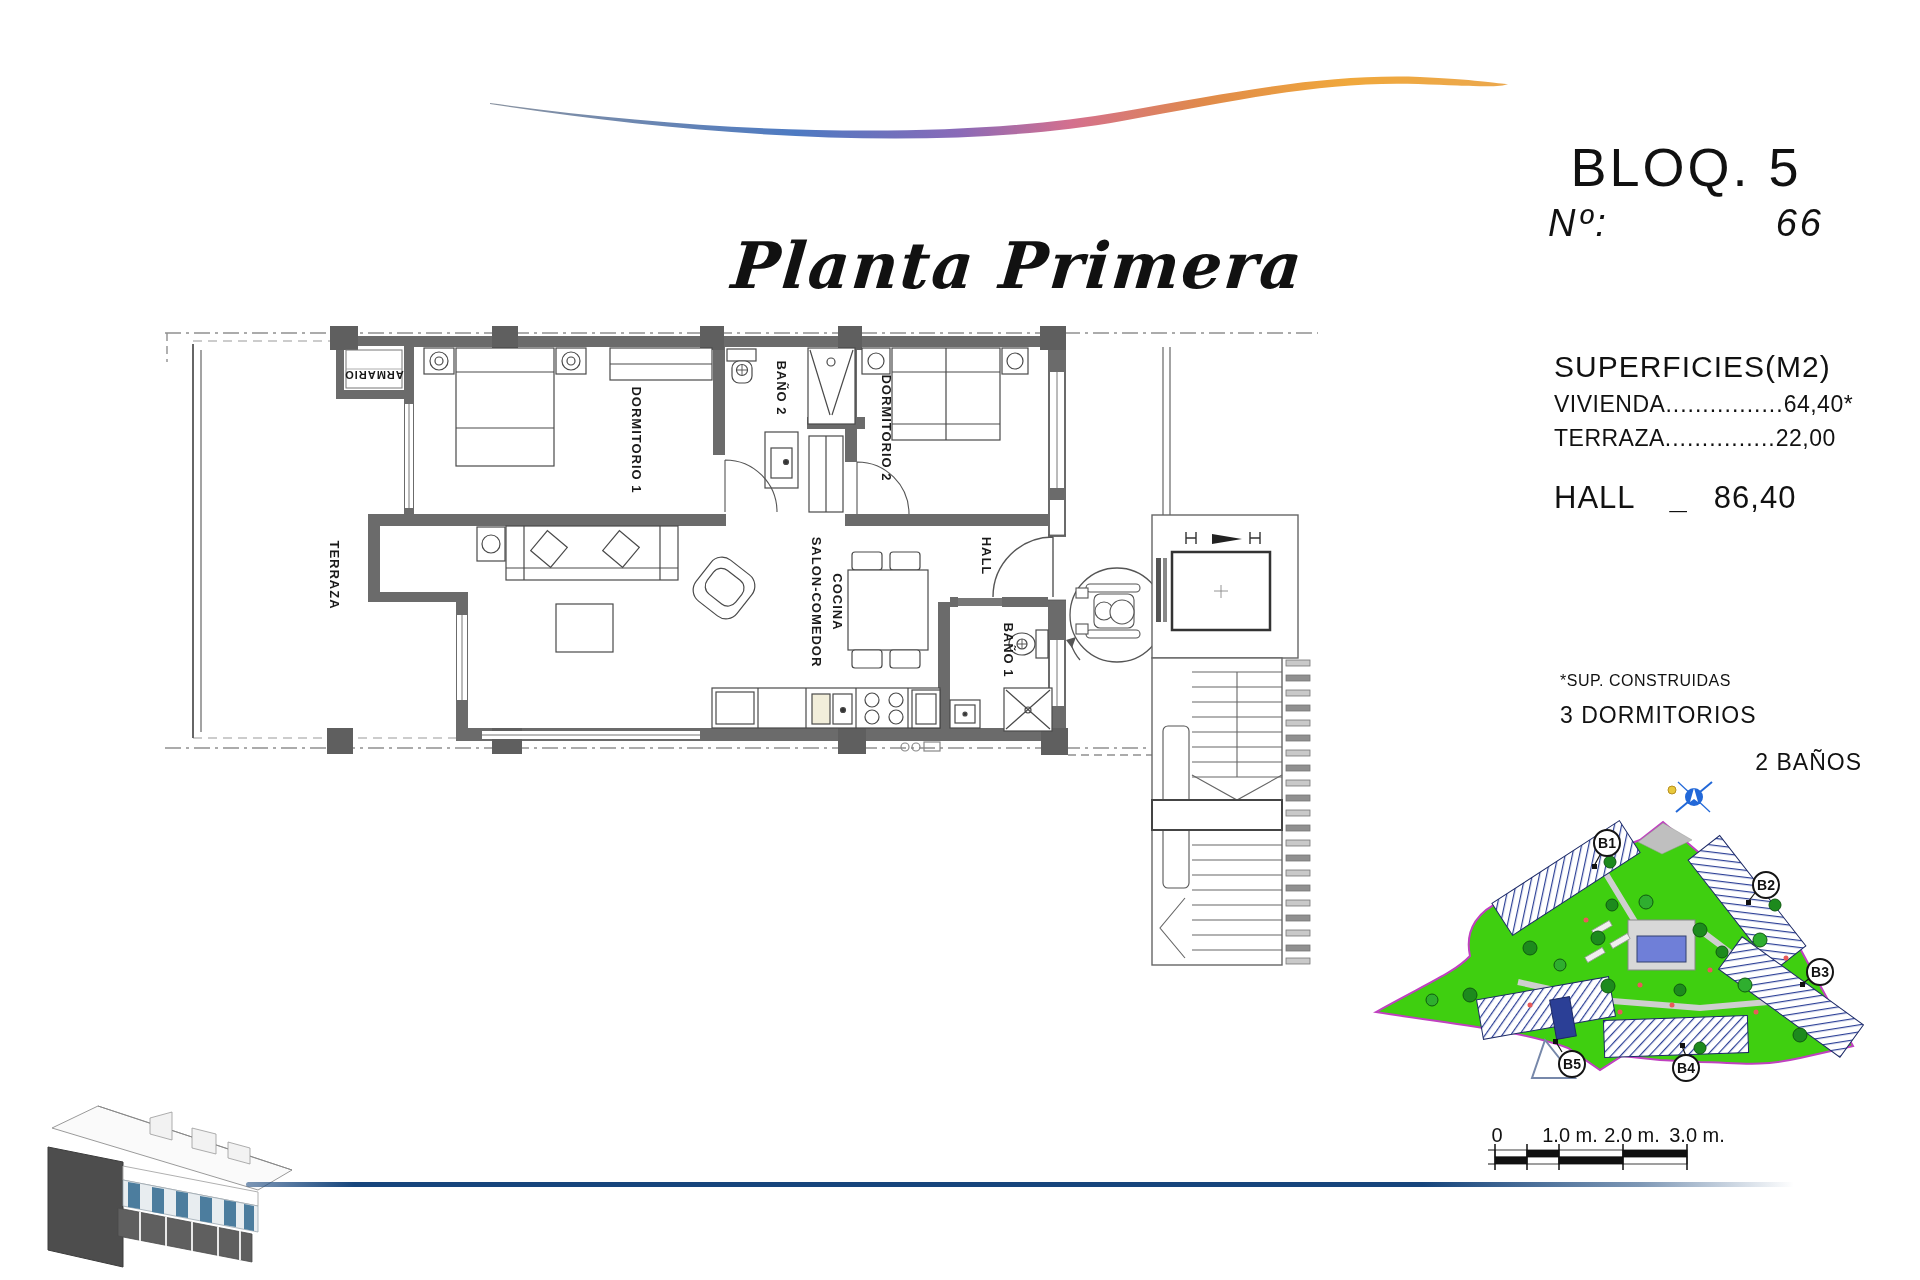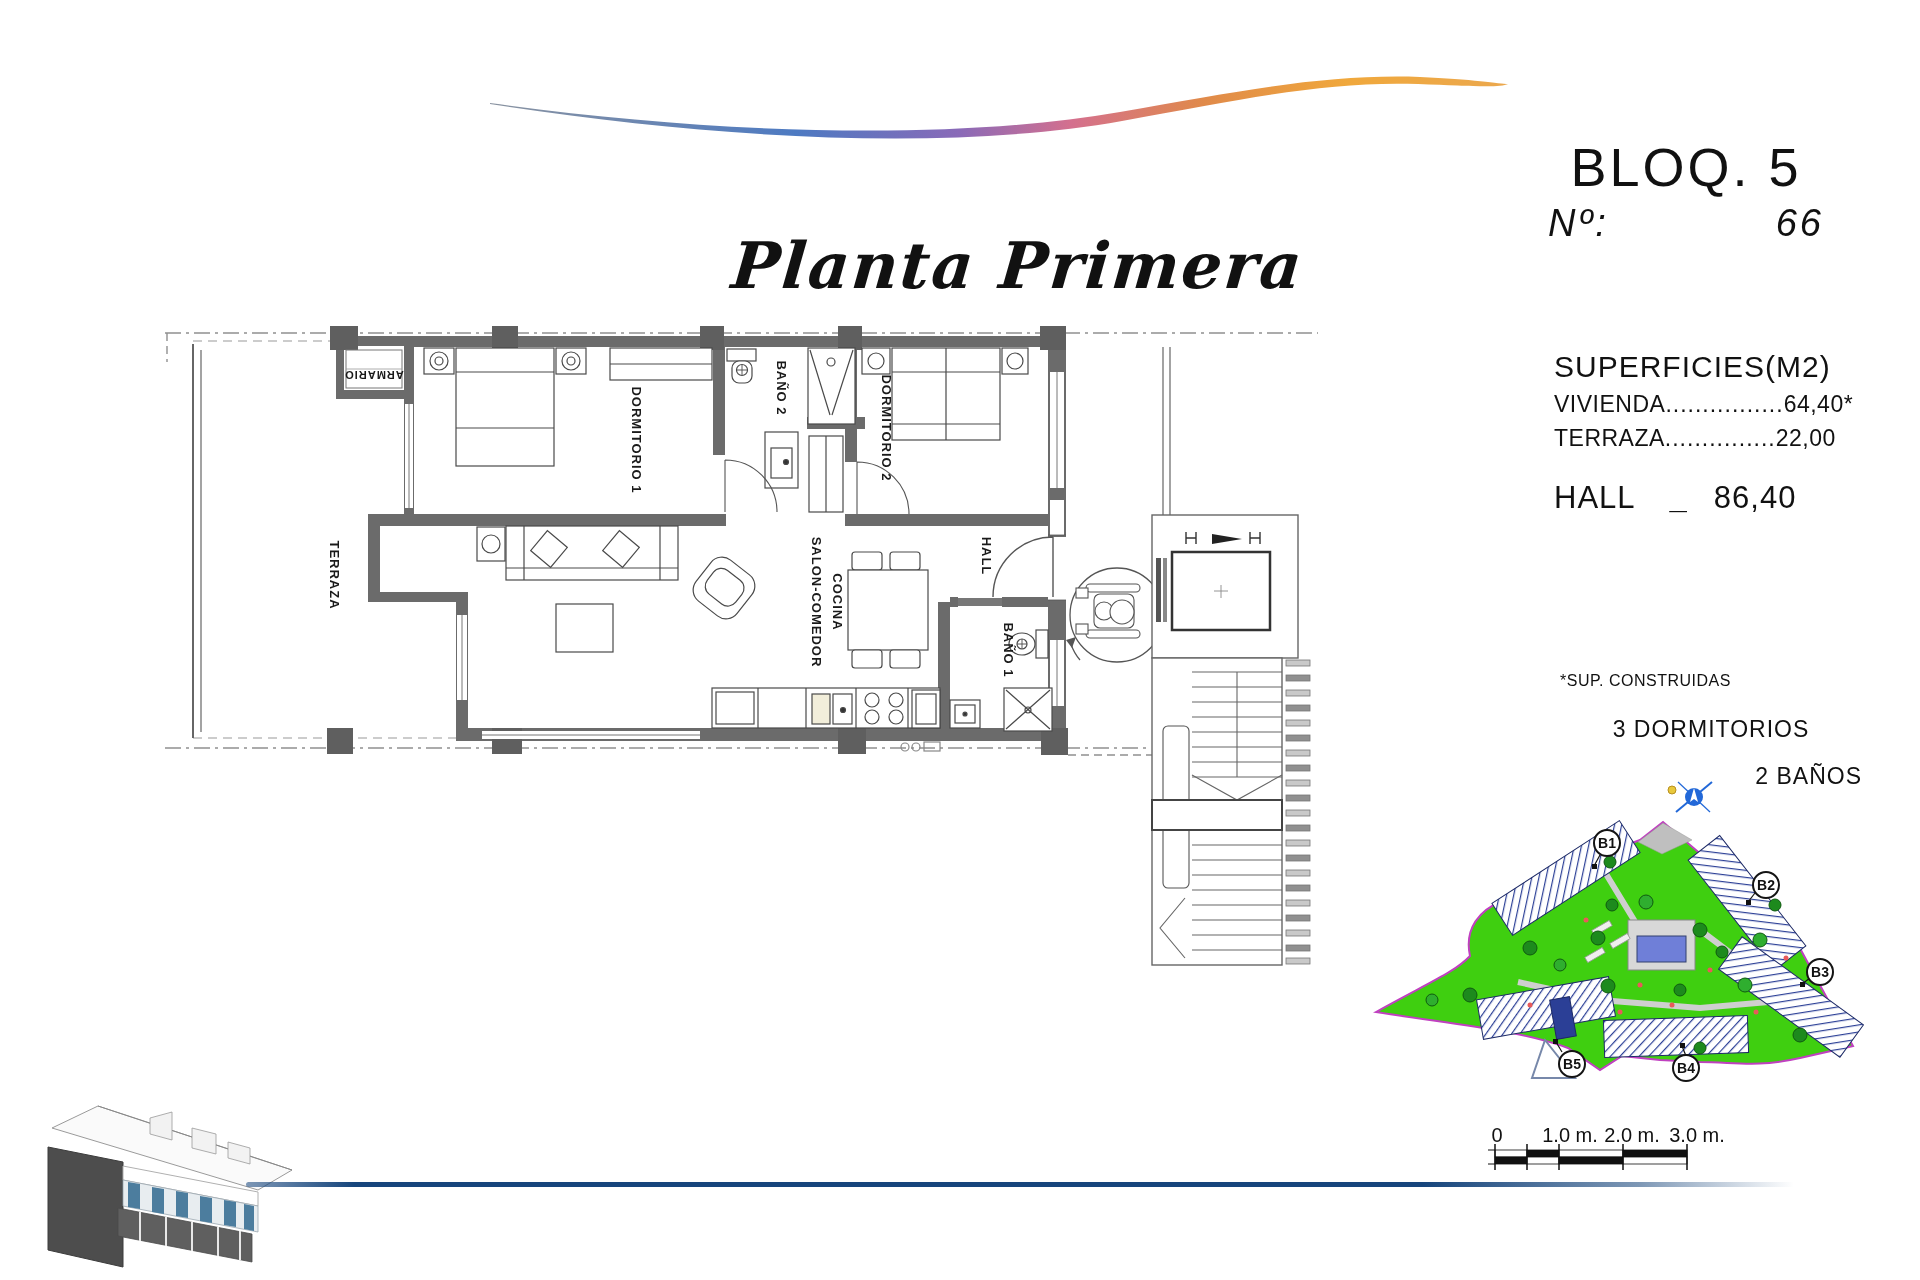--- a/index.html
+++ b/index.html
@@ -12,21 +12,21 @@
   .blockinfo .row1{font-size:54px;line-height:1.0;white-space:nowrap;text-align:center;}
   .blockinfo .row2{display:flex;justify-content:space-between;font-size:38px;margin-top:8px;font-style:italic;}
   .surfaces{left:1554px;top:350px;width:290px;}
   .surfaces .heading{font-size:30px;letter-spacing:1px;white-space:nowrap;}
   .surfaces .srow{font-size:23px;margin-top:7px;white-space:nowrap;letter-spacing:0.5px;}
   .surfaces .srow .dots{letter-spacing:1px;}
   .surfaces .trow{margin-top:28px;font-size:31px;display:flex;align-items:baseline;letter-spacing:1px;}
   .surfaces .trow .sep{margin:0 26px 0 34px;font-weight:bold;}
   .notes{left:1560px;top:672px;width:302px;}
   .notes .footnote{font-size:16px;letter-spacing:0.5px;}
-  .notes .n1{font-size:23px;text-align:center;margin-top:26px;letter-spacing:1px;}
+  .notes .n1{font-size:23px;text-align:left;margin-top:12px;letter-spacing:1px;}
   .notes .n2{font-size:23px;text-align:right;margin-top:20px;letter-spacing:1px;}
   .baseline{left:246px;top:1182px;width:1548px;height:5px;border-radius:3px;
     background:linear-gradient(to right,rgba(22,69,124,0.55),#16457c 7%,#16457c 76%,#7d97b5 90%,rgba(235,240,246,0));}
   svg text{font-family:"Liberation Sans",sans-serif;}
   .planlabel{font-size:13px;font-weight:bold;letter-spacing:1px;fill:#1a1a1a;}
   .marker{font-size:14px;font-weight:bold;fill:#111;}
   .sctext{font-size:20px;fill:#111;}
 </style>
 </head>
 <body>

